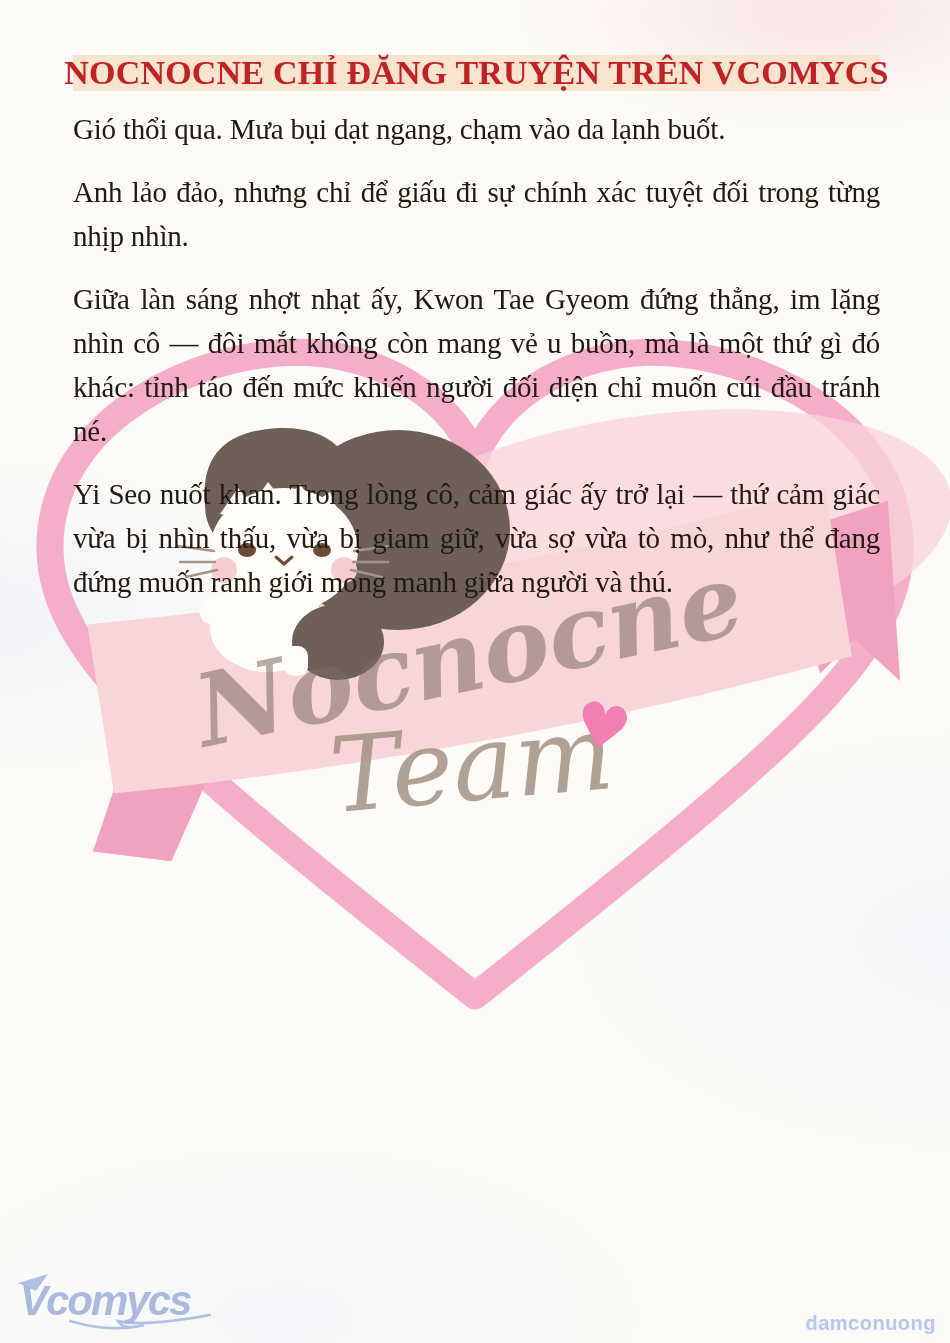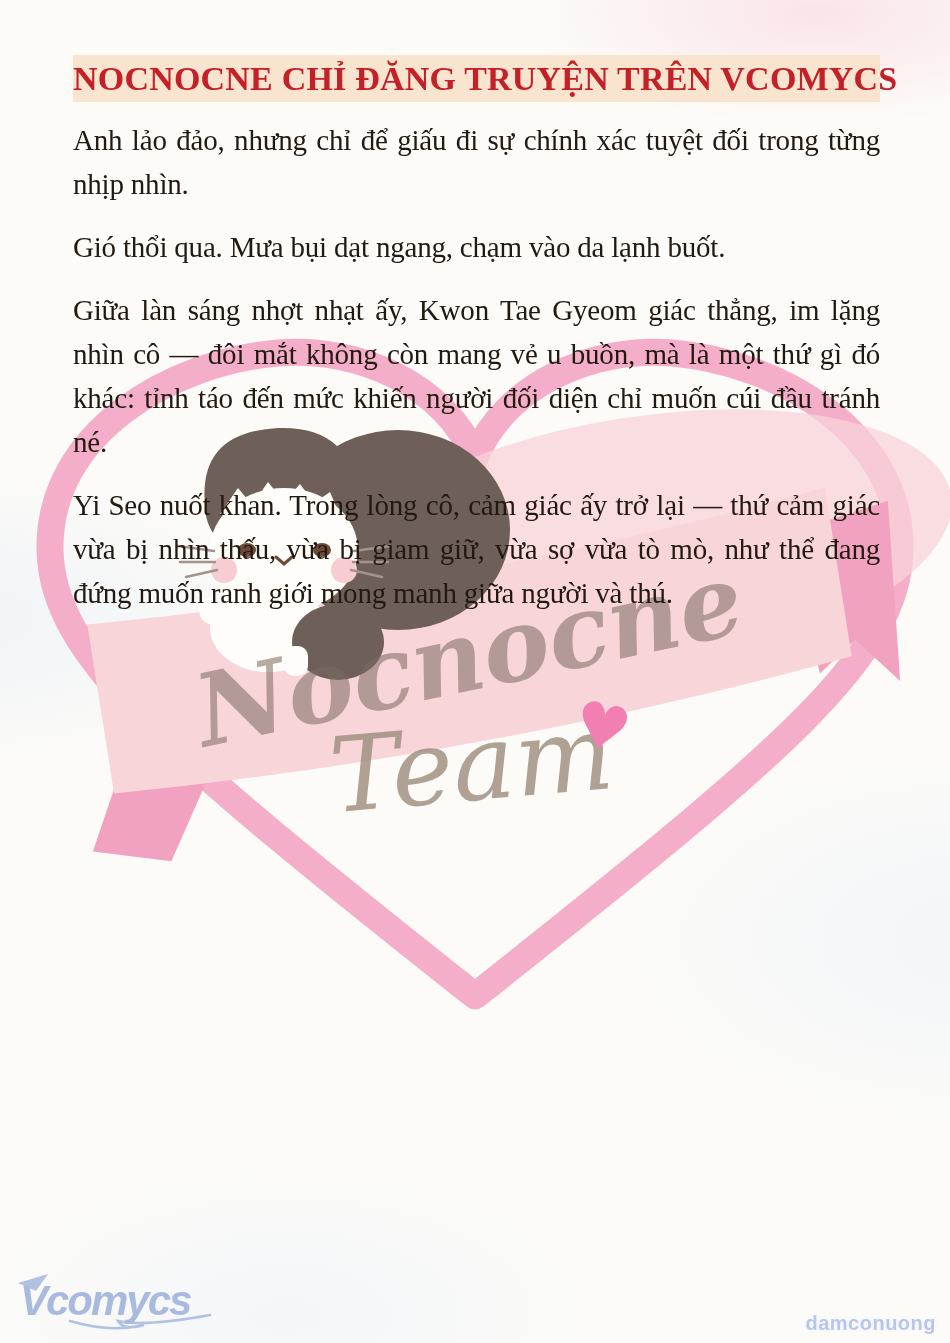--- a/index.html
+++ b/index.html
@@ -9,21 +9,21 @@
     background:
       radial-gradient(420px 160px at 86% 1%, rgba(249,214,221,.6), transparent 70%),
       radial-gradient(500px 220px at -5% 46%, rgba(228,234,246,.5), transparent 70%),
       radial-gradient(600px 300px at 105% 70%, rgba(233,239,249,.5), transparent 70%),
       radial-gradient(500px 240px at 30% 98%, rgba(236,241,250,.5), transparent 70%),
       #fcfbf8;
   }
   .watermark{position:absolute;left:0;top:0;z-index:0;}
   .content{position:relative;z-index:1;margin:0 70px 0 73px;padding-top:55px;}
   .banner{
-    height:47px;background:#f9e4d0;display:flex;align-items:center;justify-content:flex-start;
+    height:36px;background:#f9e4d0;display:flex;align-items:center;justify-content:center;
     color:#c42127;font-weight:bold;font-size:34px;letter-spacing:.2px;white-space:nowrap;
   }
   .content p{
     margin:19px 0 0 0;color:#221911;font-size:29px;line-height:44px;
     text-align:justify;letter-spacing:-.2px;
   }
   .content p:first-of-type{margin-top:16px;}
   .logo{position:absolute;left:14px;bottom:6px;z-index:2;}
   .credit{
     position:absolute;right:14px;bottom:8px;z-index:2;
@@ -83,23 +83,23 @@
 
     <text x="472" y="800" text-anchor="middle" font-family="DejaVu Serif, serif" font-style="italic" font-size="104" fill="#a29283" opacity="0.85" transform="rotate(-5 472 770)">Team</text>
 
     <text x="598" y="748" text-anchor="middle" font-family="DejaVu Sans, sans-serif" font-size="62" fill="#f27fb2" transform="rotate(12 598 748)">♥</text>
   </svg>
 
   <div class="content">
     <div class="banner">
       <span>NOCNOCNE CHỈ ĐĂNG TRUYỆN TRÊN VCOMYCS</span>
     </div>
+    <p>Gió thổi qua. Mưa bụi dạt ngang, chạm vào da lạnh buốt.</p>
     <p>Anh lảo đảo, nhưng chỉ để giấu đi sự chính xác tuyệt đối trong từng nhịp nhìn.</p>
-    <p>Gió thổi qua. Mưa bụi dạt ngang, chạm vào da lạnh buốt.</p>
-    <p>Giữa làn sáng nhợt nhạt ấy, Kwon Tae Gyeom giác thẳng, im lặng nhìn cô — đôi mắt không còn mang vẻ u buồn, mà là một thứ gì đó khác: tỉnh táo đến mức khiến người đối diện chỉ muốn cúi đầu tránh né.</p>
+    <p>Giữa làn sáng nhợt nhạt ấy, Kwon Tae Gyeom đứng thẳng, im lặng nhìn cô — đôi mắt không còn mang vẻ u buồn, mà là một thứ gì đó khác: tỉnh táo đến mức khiến người đối diện chỉ muốn cúi đầu tránh né.</p>
     <p>Yi Seo nuốt khan. Trong lòng cô, cảm giác ấy trở lại — thứ cảm giác vừa bị nhìn thấu, vừa bị giam giữ, vừa sợ vừa tò mò, như thể đang đứng muốn ranh giới mong manh giữa người và thú.</p>
   </div>
 
   <div class="logo">
     <svg width="220" height="64" viewBox="0 0 220 64">
       <path d="M4,14 L34,5 L22,22 Z" fill="#a9bade" opacity="0.9"></path>
       <text x="6" y="46" font-family="Liberation Sans, sans-serif" font-weight="bold" font-style="italic" font-size="42" letter-spacing="-2" fill="#a9bade">Vcomycs</text>
       <path d="M56,52 Q96,64 130,56 Q110,62 104,52 Q130,58 196,46" fill="none" stroke="#a9bade" stroke-width="2.5" stroke-linecap="round" opacity="0.9"></path>
     </svg>
   </div>

